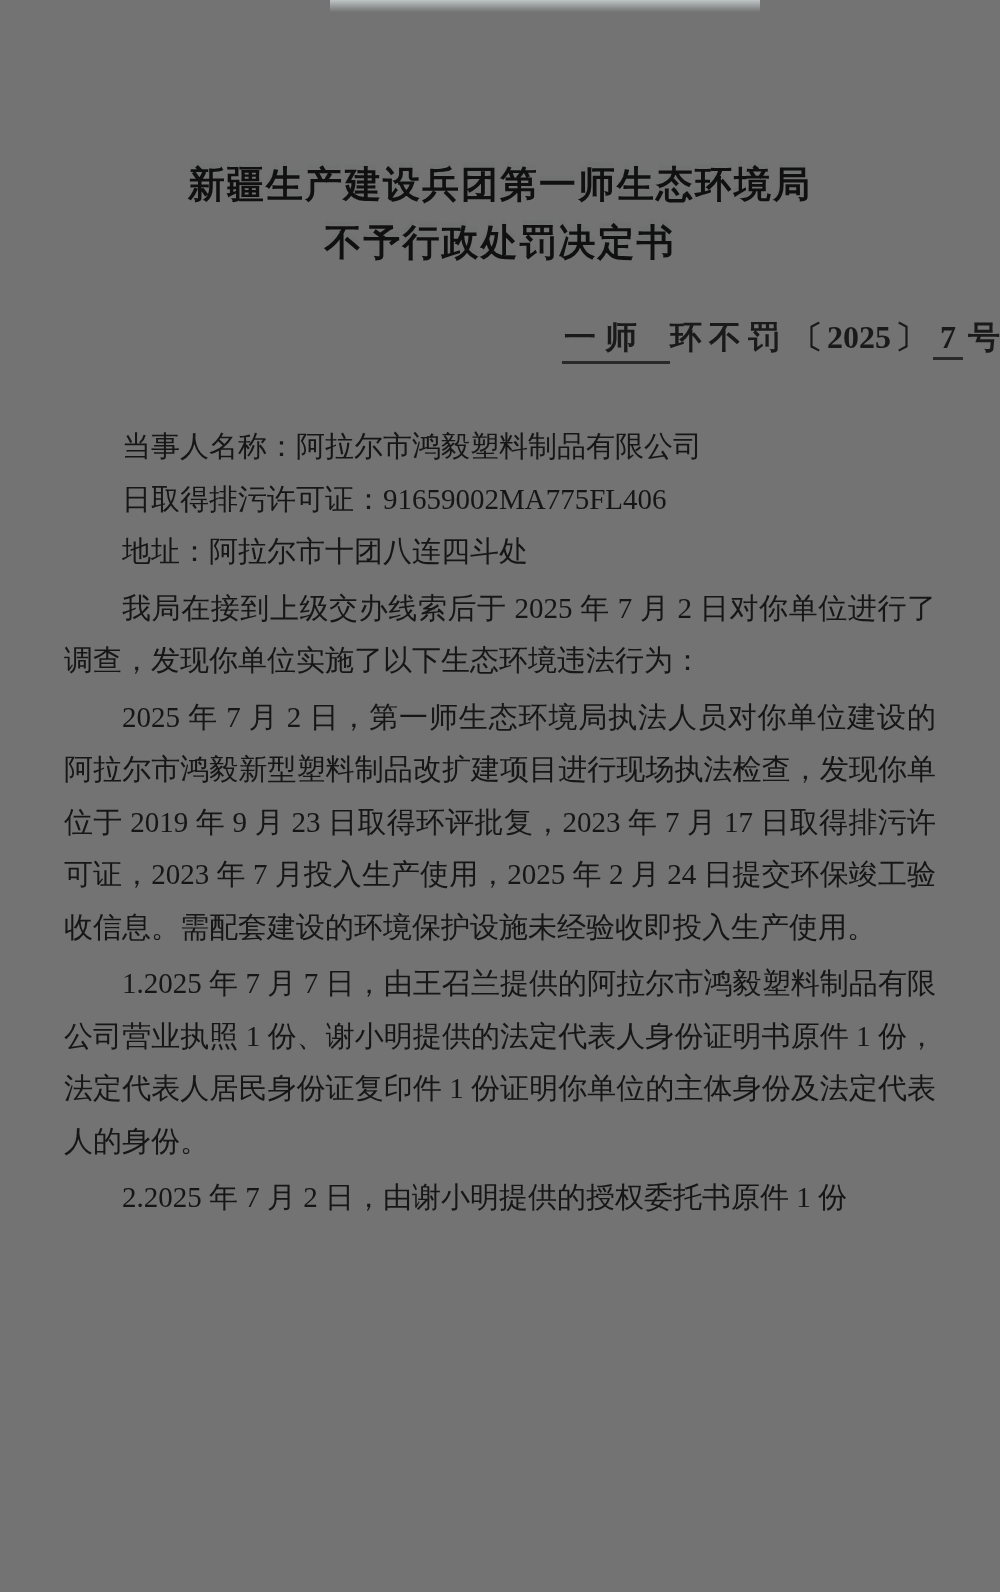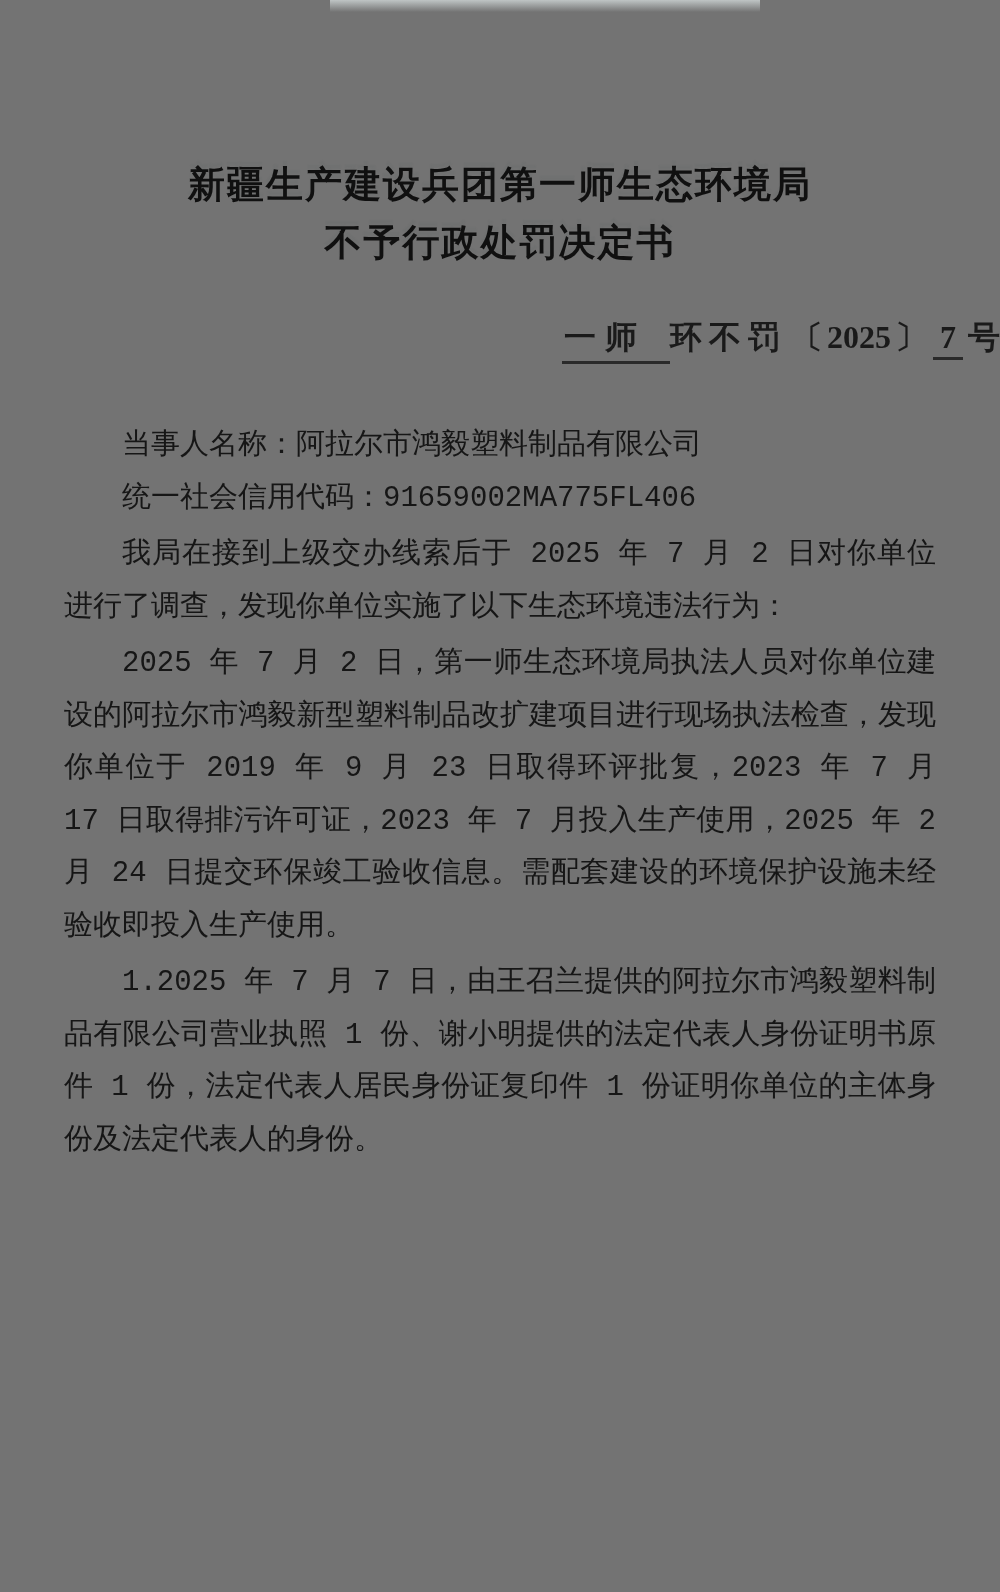--- a/index.html
+++ b/index.html
@@ -71,21 +71,20 @@
   .doc-body {
     margin: 56px 64px 0 64px;
     font-size: 29px;
     line-height: 52.5px;
     text-align: justify;
     color: #161616;
   }
   .doc-body p {
     margin: 0;
     text-indent: 2em;
-    font-family: Liberation Mono, monospace;
   }
   .doc-body p.gap-before {
     margin-top: 4px;
   }
 </style>
 </head>
 <body>
 
 <div class="page">
 
@@ -95,20 +94,22 @@
     <div>新疆生产建设兵团第一师生态环境局</div>
     <div>不予行政处罚决定书</div>
   </div>
 
   <div class="doc-number">
     <span class="u-issuer">一师</span><span class="seg-hanzi">环不罚</span><span class="seg-bracket">〔</span><span>2025</span><span class="seg-bracket">〕</span><span class="u-number">7</span><span class="seg-suffix">号</span>
   </div>
 
   <div class="doc-body">
     <p>当事人名称：阿拉尔市鸿毅塑料制品有限公司</p>
-    <p>统一社会信用代码：91659002MA775FL406</p>
+    <p>日取得排污许可证：91659002MA775FL406</p>
+    <p>地址：阿拉尔市十团八连四斗处</p>
 
     <p class="gap-before">我局在接到上级交办线索后于 2025 年 7 月 2 日对你单位进行了调查，发现你单位实施了以下生态环境违法行为：</p>
     <p class="gap-before">2025 年 7 月 2 日，第一师生态环境局执法人员对你单位建设的阿拉尔市鸿毅新型塑料制品改扩建项目进行现场执法检查，发现你单位于 2019 年 9 月 23 日取得环评批复，2023 年 7 月 17 日取得排污许可证，2023 年 7 月投入生产使用，2025 年 2 月 24 日提交环保竣工验收信息。需配套建设的环境保护设施未经验收即投入生产使用。</p>
     <p class="gap-before">1.2025 年 7 月 7 日，由王召兰提供的阿拉尔市鸿毅塑料制品有限公司营业执照 1 份、谢小明提供的法定代表人身份证明书原件 1 份，法定代表人居民身份证复印件 1 份证明你单位的主体身份及法定代表人的身份。</p>
+    <p class="gap-before">2.2025 年 7 月 2 日，由谢小明提供的授权委托书原件 1 份</p>
   </div>
 
 </div>
 
 </body></html>

